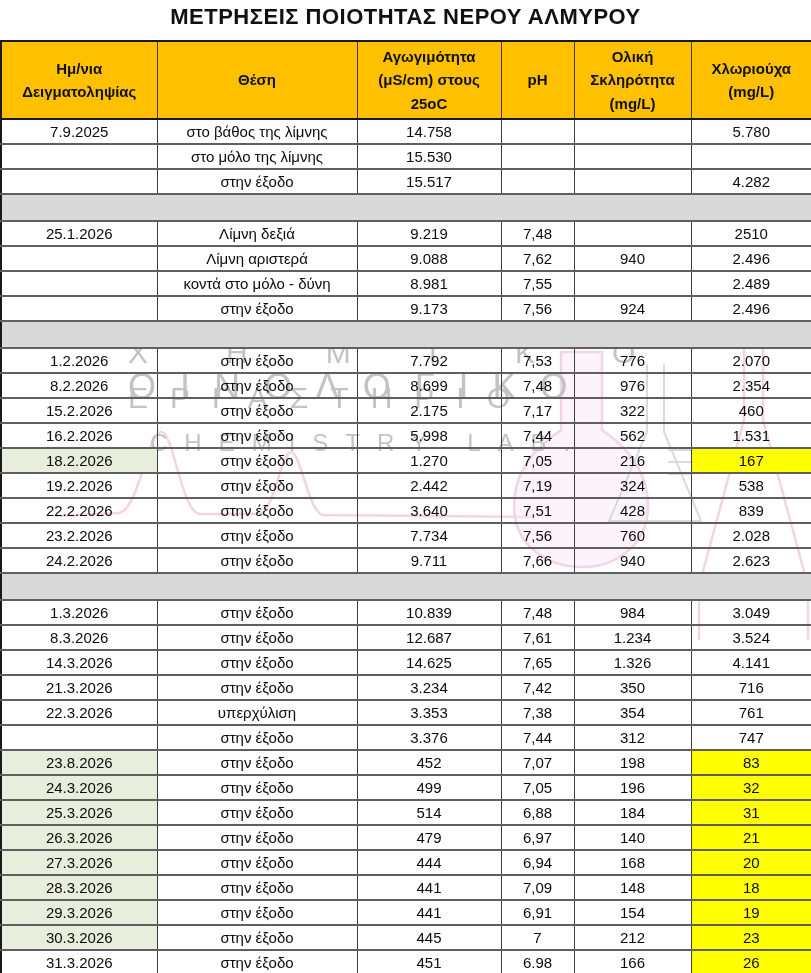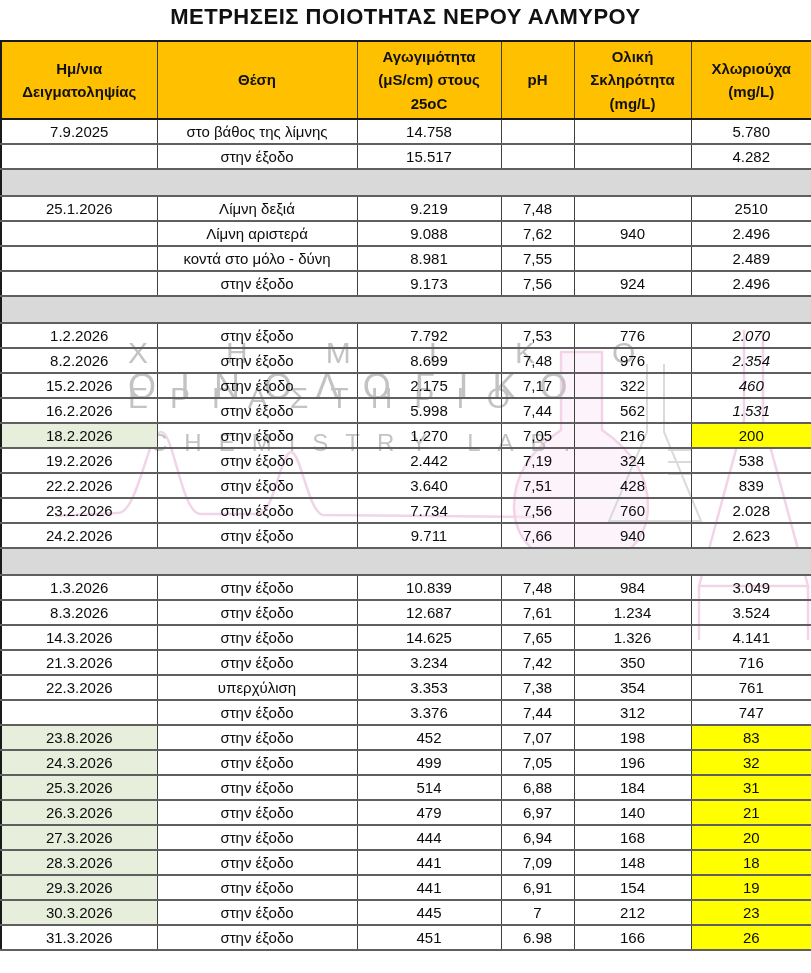--- a/index.html
+++ b/index.html
@@ -30,21 +30,21 @@
              border:2px solid #1a1a1a;}
   th,td{border:1px solid var(--grid-dark);text-align:center;vertical-align:middle;
         overflow:hidden;background:transparent;}
   tbody td{border-top:2px solid var(--grid-mid);border-bottom:2px solid var(--grid-mid);}
   thead th{background:var(--header-bg);font-size:15px;font-weight:bold;color:#111;
            line-height:1.55;height:78px;padding:2px 6px;border-bottom:2px solid #1a1a1a;}
   tbody td{font-size:15px;color:#0c0c0c;height:25px;padding:0 4px;white-space:nowrap;}
   tr.sep td{background:var(--sep-bg);height:27px;border-left:none;border-right:none;}
   td.hl-green{background:var(--green);}
   td.hl-yellow{background:var(--yellow);}
-  td.italic{font-style:italic;border-radius:9px;}
+  td.italic{border-radius:9px;}
 </style>
 </head>
 <body>
 
 <div class="page">
 
   <div class="title">ΜΕΤΡΗΣΕΙΣ ΠΟΙΟΤΗΤΑΣ ΝΕΡΟΥ ΑΛΜΥΡΟΥ</div>
 
   <div class="watermark">
     <svg class="wm-svg" width="811" height="973" viewBox="0 0 811 973">
@@ -89,20 +89,28 @@
     <tbody id="tbody">
   <tr>
     <td>7.9.2025</td>
     <td>στο βάθος της λίμνης</td>
     <td>14.758</td>
     <td></td>
     <td></td>
     <td>5.780</td>
   </tr>
 
+  <tr>
+    <td></td>
+    <td>στο μόλο της λίμνης</td>
+    <td>15.530</td>
+    <td></td>
+    <td></td>
+    <td></td>
+  </tr>
 
   <tr>
     <td></td>
     <td>στην έξοδο</td>
     <td>15.517</td>
     <td></td>
     <td></td>
     <td>4.282</td>
   </tr>
 
@@ -185,21 +193,21 @@
     <td>562</td>
     <td class="italic">1.531</td>
   </tr>
 
   <tr>
     <td class="hl-green">18.2.2026</td>
     <td>στην έξοδο</td>
     <td>1.270</td>
     <td>7,05</td>
     <td>216</td>
-    <td class="hl-yellow">200</td>
+    <td class="hl-yellow">167</td>
   </tr>
 
   <tr>
     <td>19.2.2026</td>
     <td>στην έξοδο</td>
     <td>2.442</td>
     <td>7,19</td>
     <td>324</td>
     <td>538</td>
   </tr>

